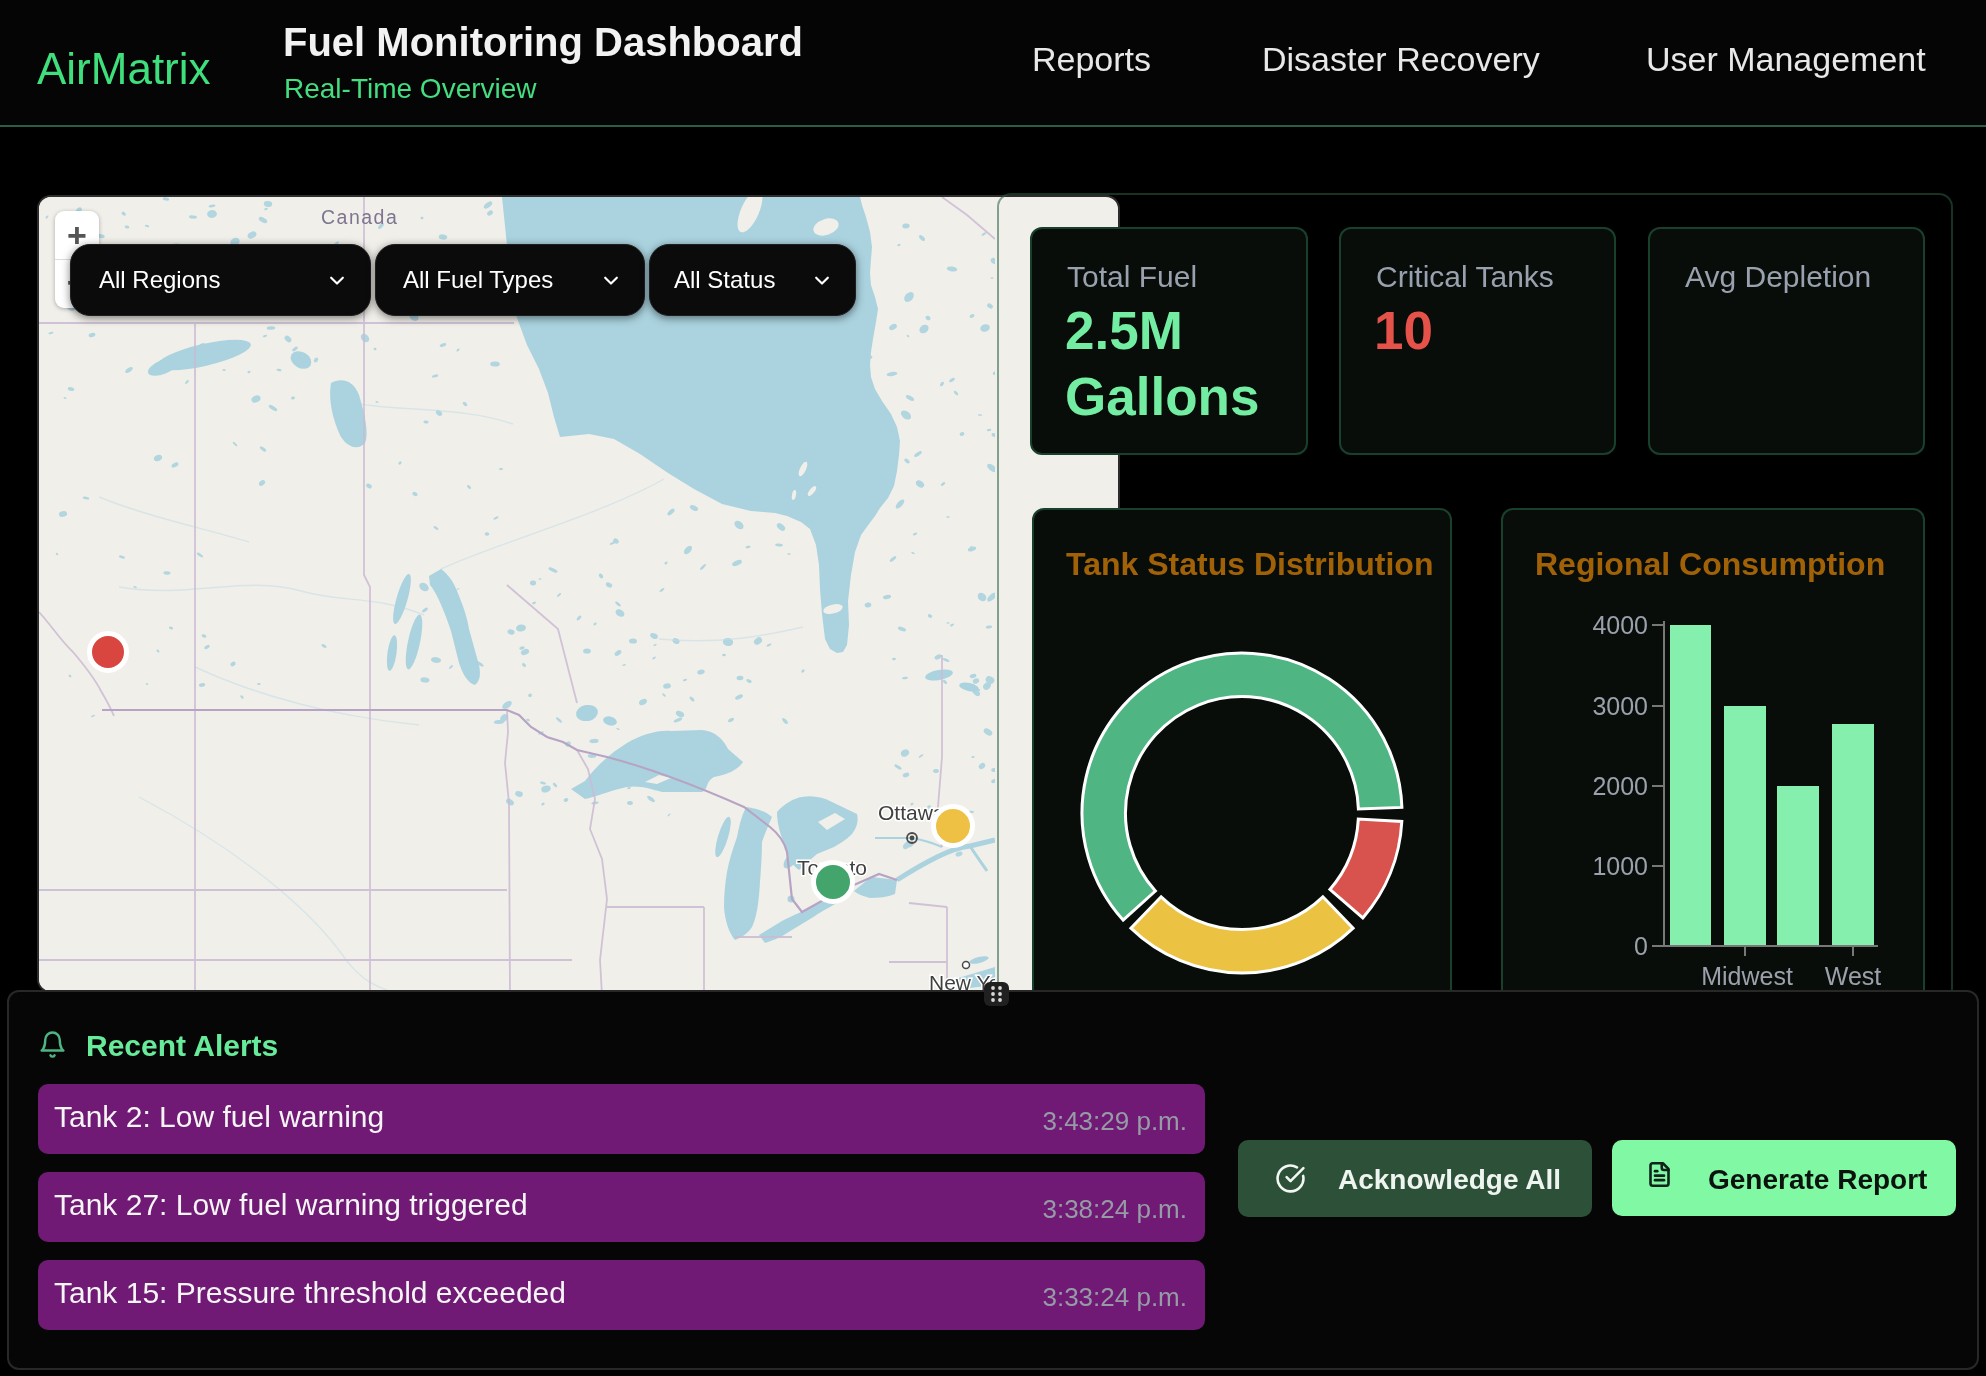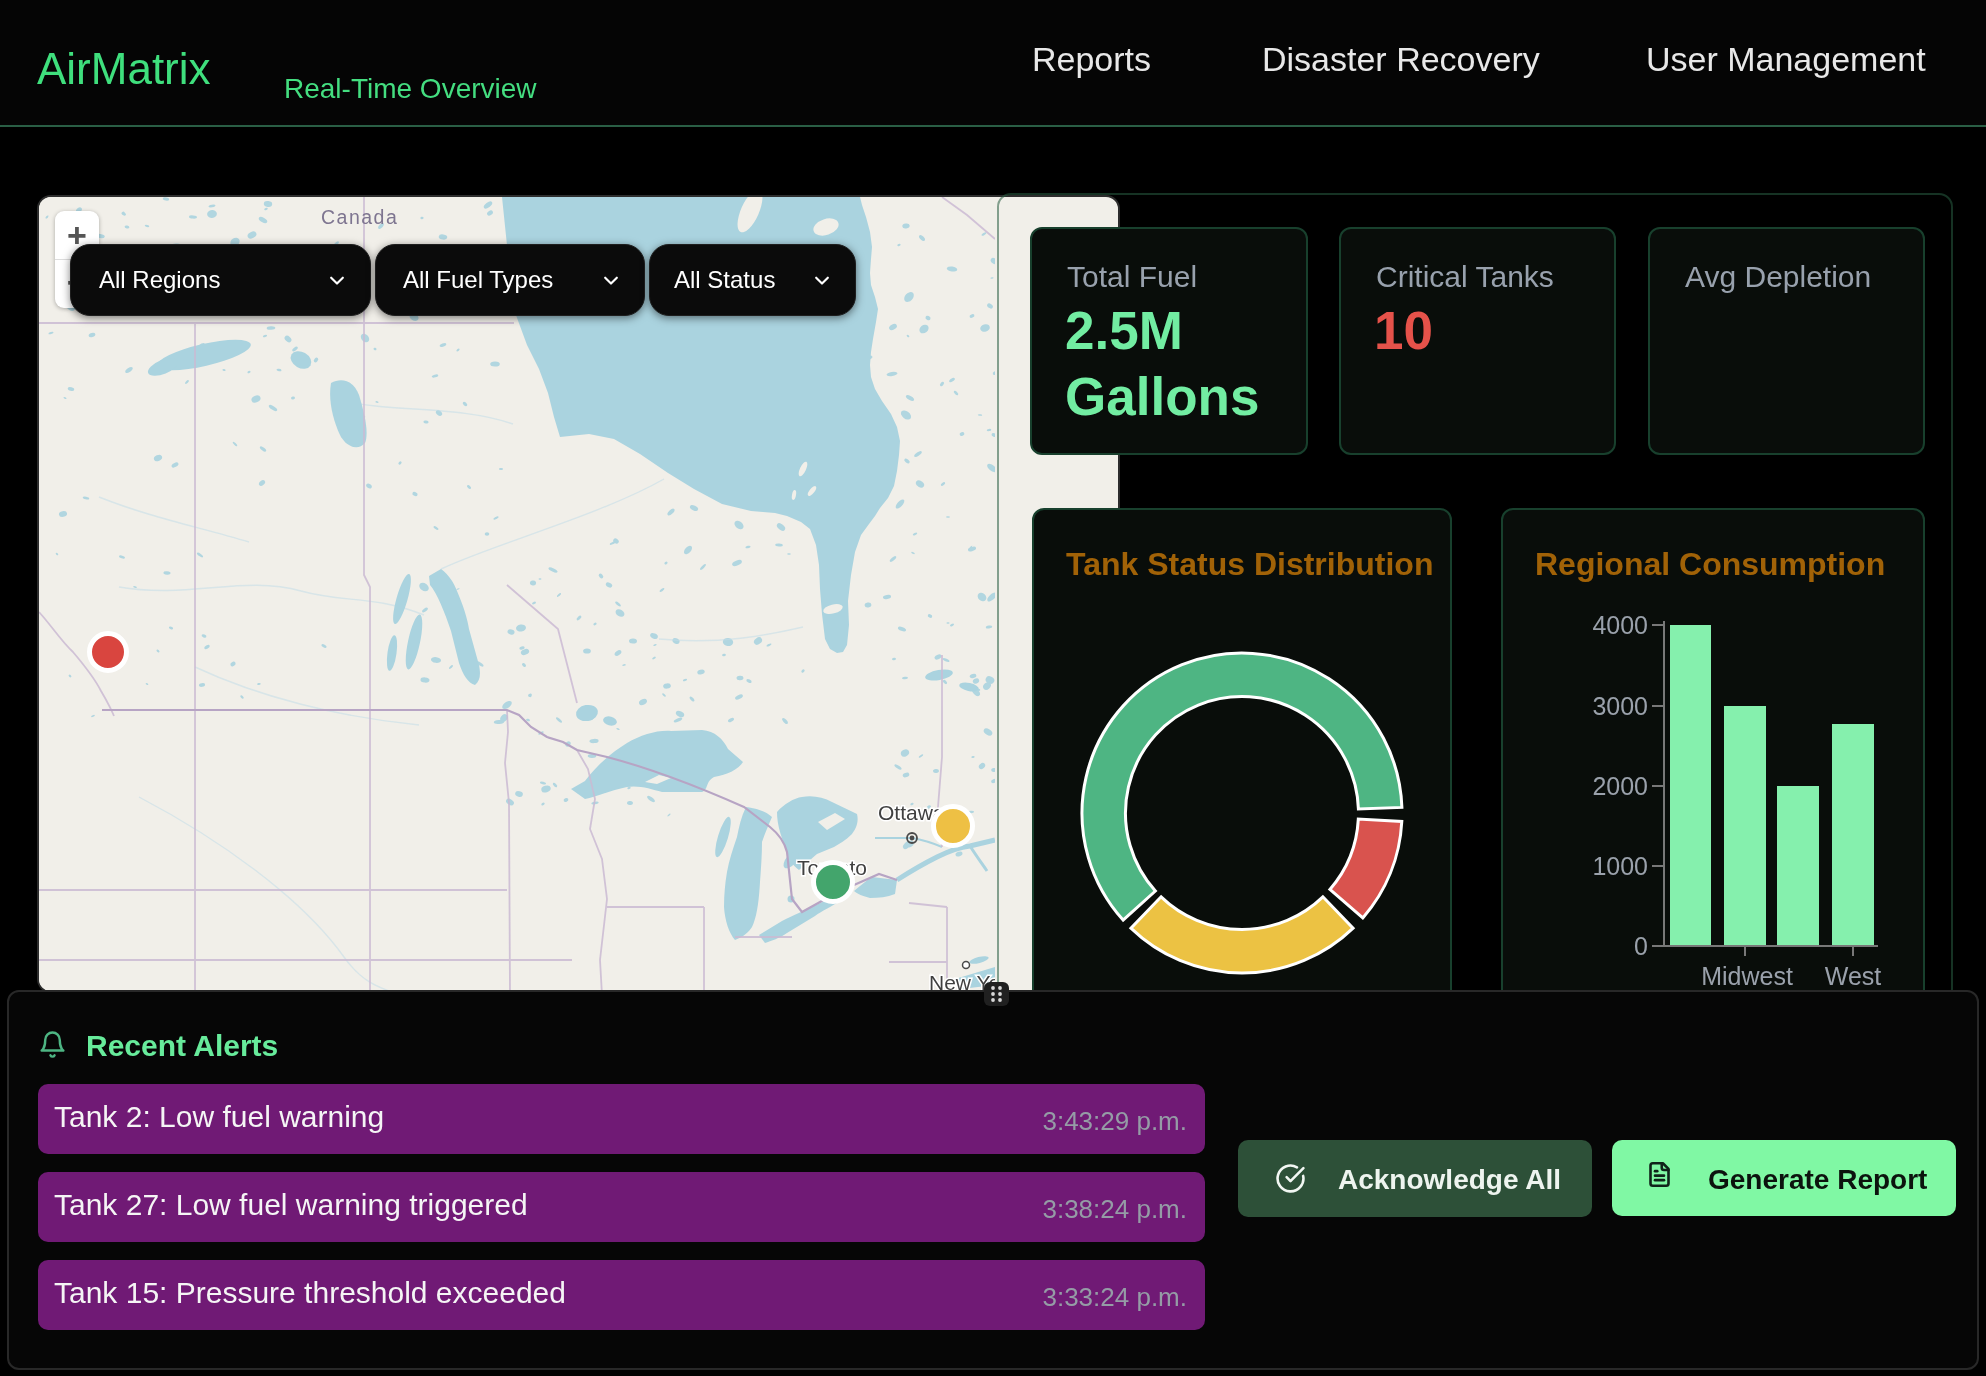--- a/index.html
+++ b/index.html
@@ -29,20 +29,21 @@
 .arow{position:absolute;left:29px;width:1167px;height:70px;background:#701a75;border-radius:10px}
 .atext{position:absolute;left:16px;top:16px;font-size:30px;color:#f5f5f5;white-space:nowrap}
 .atime{position:absolute;right:18px;top:22px;font-size:26px;color:#959ca6;white-space:nowrap}
 #ackbtn{position:absolute;left:1229px;top:148px;width:354px;height:77px;background:#2d5038;border-radius:10px}
 #genbtn{position:absolute;left:1603px;top:148px;width:344px;height:76px;background:#80f8a4;border-radius:10px}
 #handle{position:absolute;left:984px;top:982px;width:25px;height:24px;background:#202020;border-radius:6px;z-index:6}
 </style></head>
 <body>
 <div id="hdr">
   <div id="logo">AirMatrix</div>
+  <div id="title">Fuel Monitoring Dashboard</div>
   <div id="subtitle">Real-Time Overview</div>
   <div class="nav" style="left:1032px">Reports</div>
   <div class="nav" style="left:1262px">Disaster Recovery</div>
   <div class="nav" style="left:1646px">User Management</div>
 </div>
 
 <div id="map">
 <svg width="956" height="798" viewBox="0 0 956 798" style="position:absolute;left:0;top:0">
 <rect width="956" height="798" fill="#f1efe9"></rect>
 <g fill="#aad3df" opacity="0.9">

